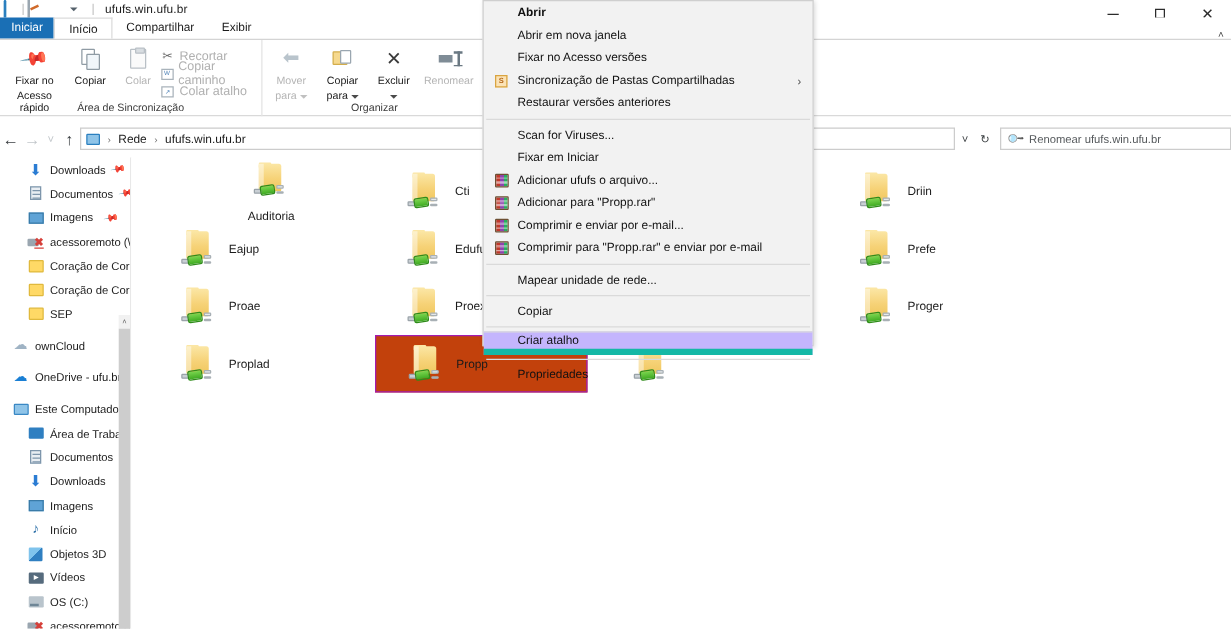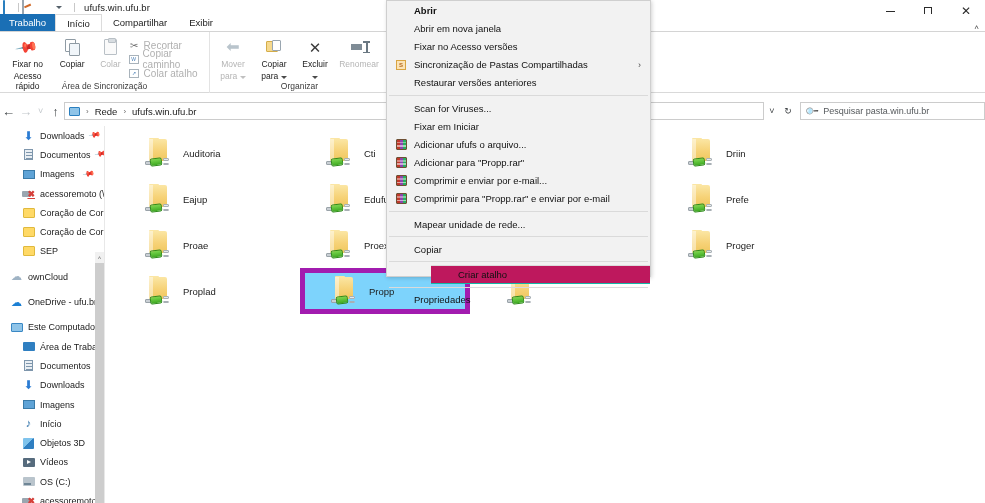--- a/index.html
+++ b/index.html
@@ -211,21 +211,21 @@
 
   
   .content {
     position: absolute; left: 105px; top: 126px; width: 880px; height: 377px;
     background: #ffffff;
   }
   .file-item {
     position: absolute; width: 170px; height: 46px;
     display: flex; align-items: center; gap: 10px; padding-left: 26px;
   }
-  .file-item.selected { background: #7dd3fc; border: 5px solid #a21caf; }
+  .file-item.selected { background: #c2410c; border: 1px solid #a21caf; }
   .file-name { font-size: 9.5px; color: #1b1b1b; }
 
   
   .netfolder {
     position: relative; width: 28px; height: 30px; flex: 0 0 28px;
   }
   .netfolder .f-back {
     position:absolute; left:4px; top:1px; width:18px; height:22px;
     background: linear-gradient(180deg,#fbe6a4 0%, #f6d277 55%, #f0c75f 100%);
     border-radius: 1px 2px 1px 1px;
@@ -261,21 +261,21 @@
     position: absolute; left: 386px; top: 0px; width: 265px; height: 277px;
     background: #f2f2f2; border: 1px solid #cfcfcf;
     box-shadow: 1px 1px 4px rgba(0,0,0,0.18);
     z-index: 40;
   }
   .ctx-item {
     height: 18.2px; display: flex; align-items: center;
     font-size: 9.5px; color: #111111; padding-left: 8px; gap: 7px;
   }
   .ctx-item.bold { font-weight: bold; }
-  .ctx-item.hover { background: #be185d; border-top:1px solid #dcdcdc; border-bottom:1px solid #14b8a6;margin-left:44px; }
+  .ctx-item.hover { background: #c4b5fd; border-top:1px solid #dcdcdc; border-bottom:5px solid #14b8a6; }
   .ctx-ico { width: 12px; height: 12px; flex: 0 0 12px; display:flex;align-items:center;justify-content:center; }
   .ctx-ico-spacer { width: 12px; flex: 0 0 12px; }
   .ctx-label { flex: 1 1 auto; }
   .ctx-arrow { font-size: 9px; color: #4a4a4a; margin-right: 9px; }
   .ctx-sep { height: 1px; background: #dadada; margin: 3px 2px 3px 2px; }
   .ico-sync {
     width: 10px; height: 10px; background: #fbe3b6; border: 1px solid #d9a441;
     display:flex;align-items:center;justify-content:center; font-size:6px; color:#b5671a; font-weight:bold;
   }
   .ico-rar {
@@ -315,21 +315,21 @@
           <span></span>
         </div>
       <div class="wc wc-max">
           <span></span>
         </div>
       <div class="wc wc-close">✕</div>
     </div>
   </div>
 
   <div class="tabs">
-    <div class="tab tab-file">Trabalho</div>
+    <div class="tab tab-file">Iniciar</div>
     <div class="tab tab-active">Início</div>
     <div class="tab">Compartilhar</div>
     <div class="tab">Exibir</div>
   </div>
   <div class="ribbon-collapse">˄</div>
 
   <div class="ribbon">
 
     <div class="rgroup" style="width:210px">
       <div class="rgroup-items">
@@ -448,21 +448,21 @@
       <span class="crumb-sep">›</span>
       <span class="crumb">Rede</span>
       <span class="crumb-sep">›</span>
       <span class="crumb">ufufs.win.ufu.br</span>
     </div>
     <div class="addr-right">
       <div class="navbtn small">˅</div>
       <div class="navbtn small">↻</div>
       <div class="search-box">
         <span class="search-ico">🔍</span>
-        <span class="search-ph">Pesquisar pasta.win.ufu.br</span>
+        <span class="search-ph">Renomear ufufs.win.ufu.br</span>
       </div>
     </div>
   </div>
 
   <div class="sidebar" id="sidebar">
       <div class="sb-item indent">
         <span class="sb-ico">
           <span class="i-download">⬇</span>
         </span>
         <span class="sb-label">Downloads</span>
@@ -591,21 +591,21 @@
   <div class="sb-vline"></div>
 
   <div class="sidebar-scrollwrap">
     <div class="sb-scroll">
       <div class="sb-scroll-up">˄</div>
       <div class="sb-scroll-thumb"></div>
     </div>
   </div>
 
   <div class="content" id="content">
-      <div class="file-item" style="left: 14px; top: 4px;">
+      <div class="file-item" style="left: 14px; top: 4px; flex-direction: column;">
         <span class="netfolder">
           <span class="f-tab"></span>
           <span class="f-back"></span>
           <span class="f-shade"></span>
           <span class="plug">
             <span class="cord"></span>
             <span class="body"></span>
             <span class="prong1"></span>
             <span class="prong2"></span>
           </span>

